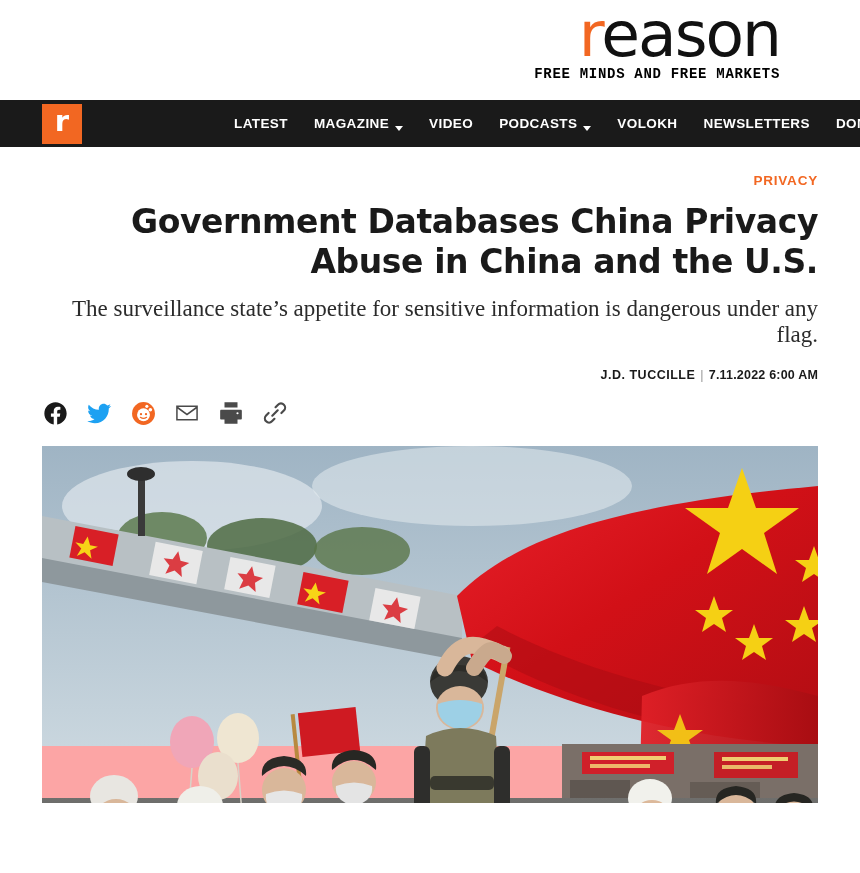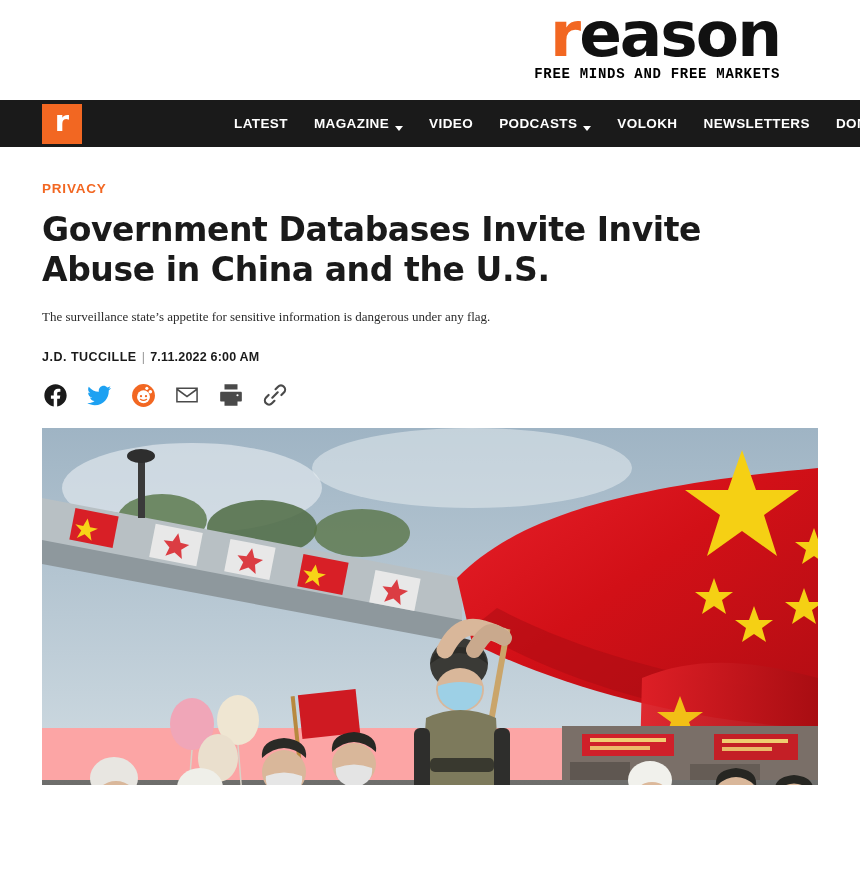--- a/index.html
+++ b/index.html
@@ -18,21 +18,21 @@
     background: #ffffff;
   }
   .logo-wrap {
     position: absolute;
     right: 80px;
     top: 2px;
     text-align: right;
   }
   .logo-word {
     font-family: "DejaVu Sans", sans-serif;
-    font-weight: 700;
+    font-weight: 400;
     font-size: 63px;
     letter-spacing: -2px;
     line-height: 66px;
     color: #111111;
   }
   .logo-word .r-orange { color: #f26722; }
   .logo-tag {
     font-family: Liberation Mono, monospace;
     font-size: 14px;
     font-weight: 700;
@@ -82,21 +82,22 @@
   .caret {
     width: 0; height: 0;
     border-left: 4px solid transparent;
     border-right: 4px solid transparent;
     border-top: 5px solid #ffffff;
     display: inline-block;
   }
 
   
   .article {
-    padding: 34px 42px 0 42px;
+    padding: 26px 42px 0 42px;
+    text-align: right;
   }
   .kicker {
     color: #f26722;
     font-size: 13.5px;
     font-weight: 700;
     letter-spacing: 0.8px;
     text-transform: uppercase;
     margin-bottom: 14px;
   }
   .headline {
@@ -104,21 +105,21 @@
     font-size: 33px;
     line-height: 40px;
     font-weight: 700;
     color: #1a1a1a;
     letter-spacing: -0.4px;
     margin: 0 0 14px 0;
     max-width: 790px;
   }
   .dek {
     font-family: "Liberation Serif", serif;
-    font-size: 13px;
+    font-size: 23px;
     line-height: 26px;
     color: #2b2b2b;
     margin: 0 0 20px 0;
   }
   .byline {
     font-size: 12.5px;
     color: #1a1a1a;
     margin-bottom: 18px;
     letter-spacing: 0.2px;
   }
@@ -194,21 +195,21 @@
     <div class="nav-item">
         <span>DONATE</span>
       </div>
   </div>
 </div>
 
 <div class="article">
 
   <div class="kicker">PRIVACY</div>
 
-  <h1 class="headline">Government Databases Invite Invite Abuse in China and the U.S.</h1>
+  <h1 class="headline">Government Databases China Privacy Abuse in China and the U.S.</h1>
 
   <p class="dek">The surveillance state’s appetite for sensitive information is dangerous under any flag.</p>
 
   <div class="byline">
     <span class="author">J.D. TUCCILLE</span><span class="sep">|</span><span class="date">7.11.2022 6:00 AM</span>
   </div>
 
   <div class="share-row">
 
     <span class="share-icon">

